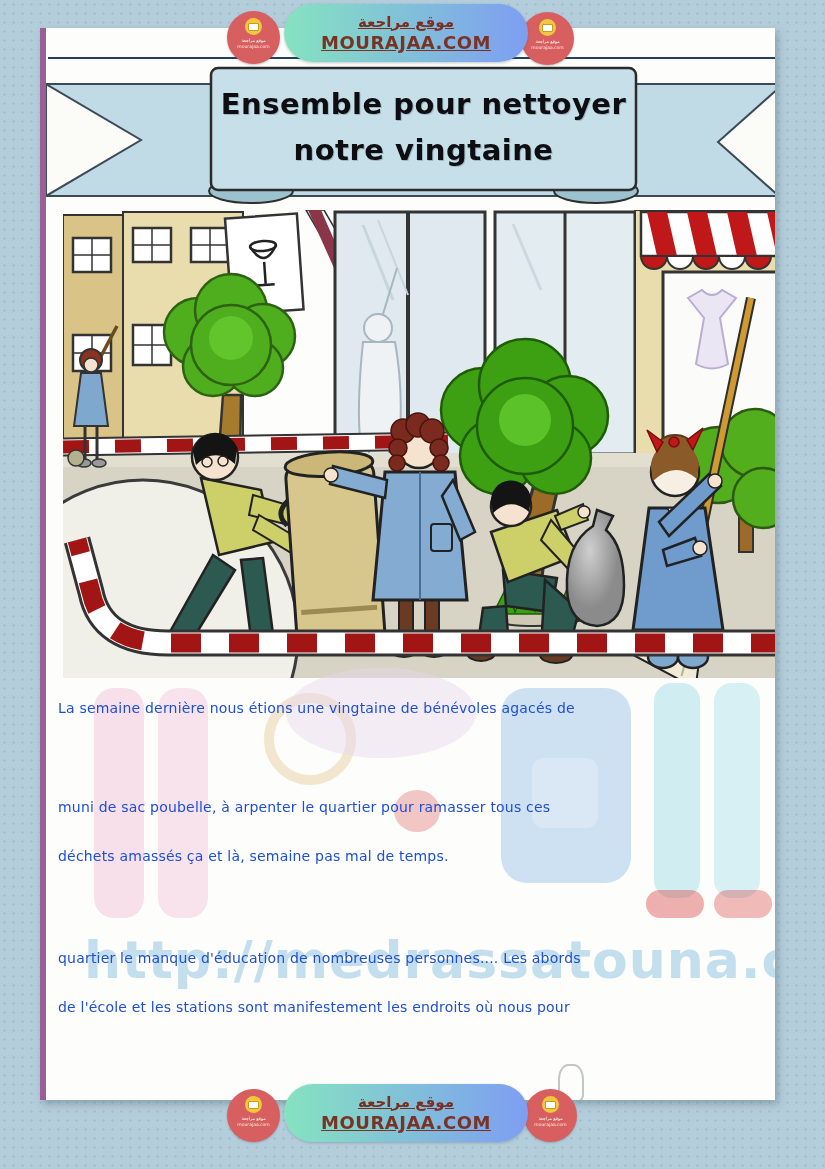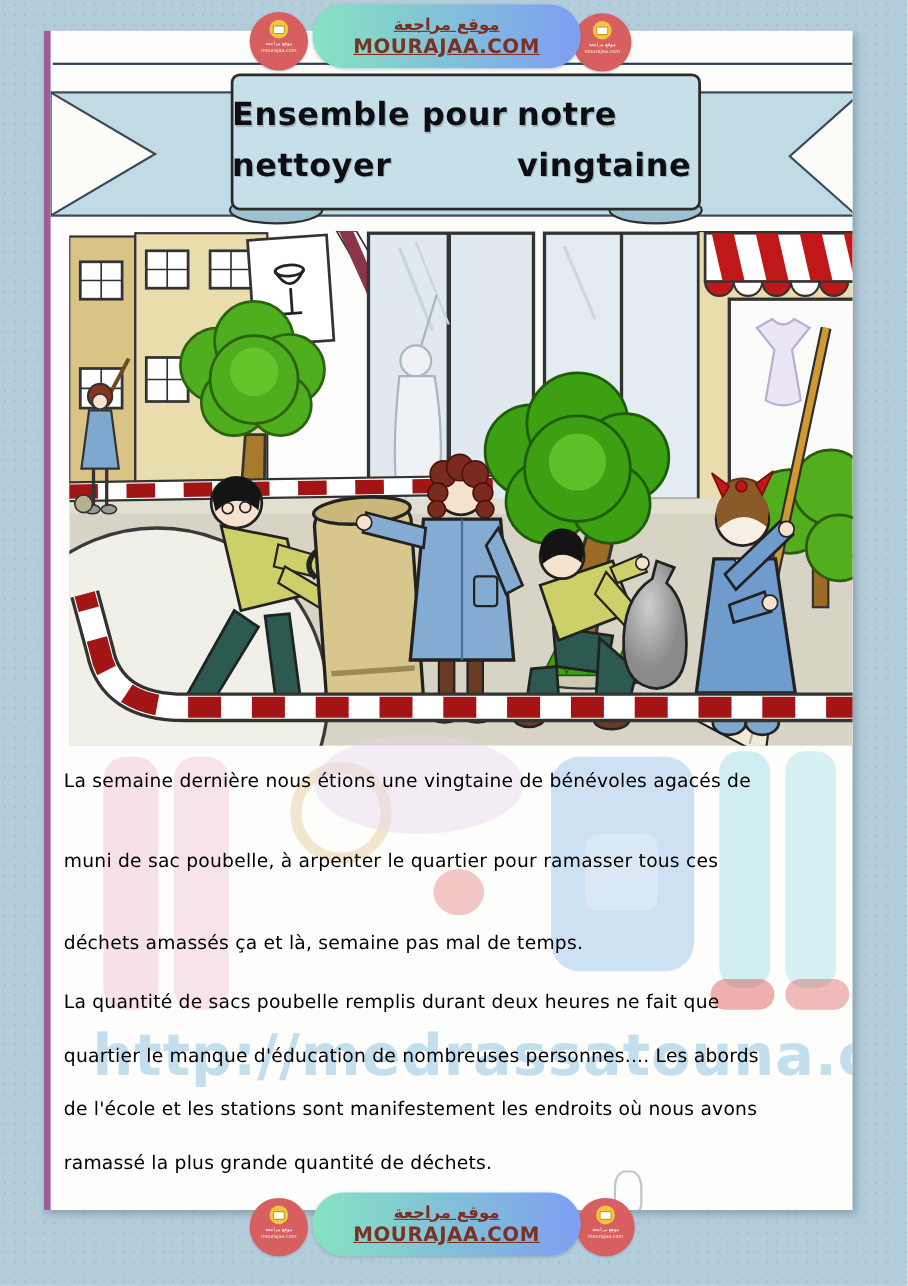--- a/index.html
+++ b/index.html
@@ -13,36 +13,36 @@
   .page{
     position:absolute;left:40px;top:28px;width:735px;height:1072px;
     background:#fdfdfb;border-left:6px solid #9a5f96;box-sizing:border-box;
     box-shadow:3px 4px 7px rgba(95,120,135,.5);
     overflow:hidden;
   }
   .top-rule{position:absolute;left:2px;top:29px;width:727px;height:2px;background:#24405e;}
   .banner-svg{position:absolute;left:0;top:32px;}
   .banner-title{
     position:absolute;left:165px;top:40px;width:425px;height:118px;
-    display:flex;flex-direction:row;align-items:center;justify-content:center;
+    display:flex;flex-direction:column;align-items:center;justify-content:center;
     font-weight:bold;font-size:29px;color:#0d0d12;letter-spacing:.5px;
     text-shadow:1px 1px 0 rgba(40,60,80,.25);
   }
   .banner-title div{line-height:46px;}
   .illu{position:absolute;left:17px;top:182px;}
   
   .blob{position:absolute;pointer-events:none;}
   .wm{
     position:absolute;left:38px;top:902px;white-space:nowrap;
     font-size:52px;font-weight:bold;letter-spacing:1px;
     color:rgba(147,196,224,.55);
   }
   .tline{
     position:absolute;left:12px;white-space:nowrap;
-    font-size:17px;color:#000000;letter-spacing:.2px;
+    font-size:14px;color:#1d4ed8;letter-spacing:.2px;
   }
   
   .pill{
     position:absolute;width:244px;height:58px;border-radius:29px;
     background:linear-gradient(90deg,#85e3c0,#7e9ef2);
     display:flex;flex-direction:column;align-items:center;justify-content:center;
     z-index:30;box-shadow:0 1px 3px rgba(60,80,100,.3);
   }
   .pill .ar{font-size:15px;font-weight:bold;color:#7c2f20;text-decoration:underline;direction:rtl;line-height:19px;}
   .pill .en{font-size:18px;font-weight:bold;color:#7a3322;text-decoration:underline;letter-spacing:.5px;line-height:22px;}
@@ -338,26 +338,24 @@
   <div class="blob" style="left:608px;top:655px;width:46px;height:215px;background:rgba(140,216,228,.4);border-radius:18px;"></div>
   <div class="blob" style="left:668px;top:655px;width:46px;height:215px;background:rgba(140,216,228,.35);border-radius:18px;"></div>
   <div class="blob" style="left:600px;top:862px;width:58px;height:28px;background:rgba(214,60,60,.4);border-radius:14px;"></div>
   <div class="blob" style="left:668px;top:862px;width:58px;height:28px;background:rgba(214,60,60,.35);border-radius:14px;"></div>
   <div class="blob" style="left:240px;top:640px;width:190px;height:90px;background:rgba(230,214,238,.45);border-radius:50%;"></div>
   <div class="blob" style="left:512px;top:1036px;width:22px;height:34px;border:2px solid rgba(120,130,140,.45);border-radius:40% 40% 20% 20%;"></div>
 
   <div class="wm">http://medrassatouna.com</div>
 
   <div class="tline" style="top:672px">La semaine  dernière nous étions une vingtaine de bénévoles agacés de</div>
-  <div class="tline" style="top:745px">muni de sac poubelle, à arpenter le quartier pour ramasser tous ces</div>
+  <div class="tline" style="top:771px">muni de sac poubelle, à arpenter le quartier pour ramasser tous ces</div>
   <div class="tline" style="top:820px">déchets amassés ça et là, semaine pas mal de temps.</div>
-  <div class="tline" style="top:873px">La quantité de sacs poubelle remplis durant deux heures ne fait que</div>
   <div class="tline" style="top:922px">quartier le manque d'éducation de nombreuses personnes.... Les abords</div>
-  <div class="tline" style="top:971px">de l'école et les stations  sont manifestement les endroits où nous avons</div>
-  <div class="tline" style="top:1020px">ramassé la plus grande quantité de déchets.</div>
+  <div class="tline" style="top:971px">de l'école et les stations  sont manifestement les endroits où nous pour</div>
 </div>
 
 <div class="pill" style="left:284px;top:4px;">
   <div class="ar">موقع مراجعة</div>
   <div class="en">MOURAJAA.COM</div>
 </div>
 <div class="badge" style="left:227px;top:11px;">
   <div class="bicon">
       <div class="book"></div>
     </div>

